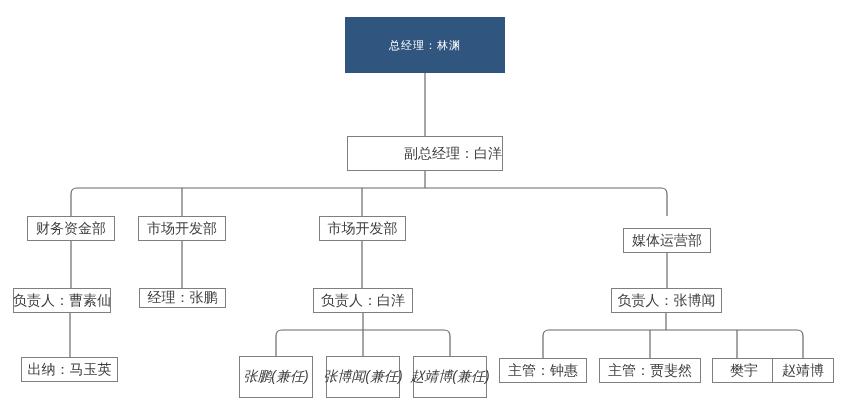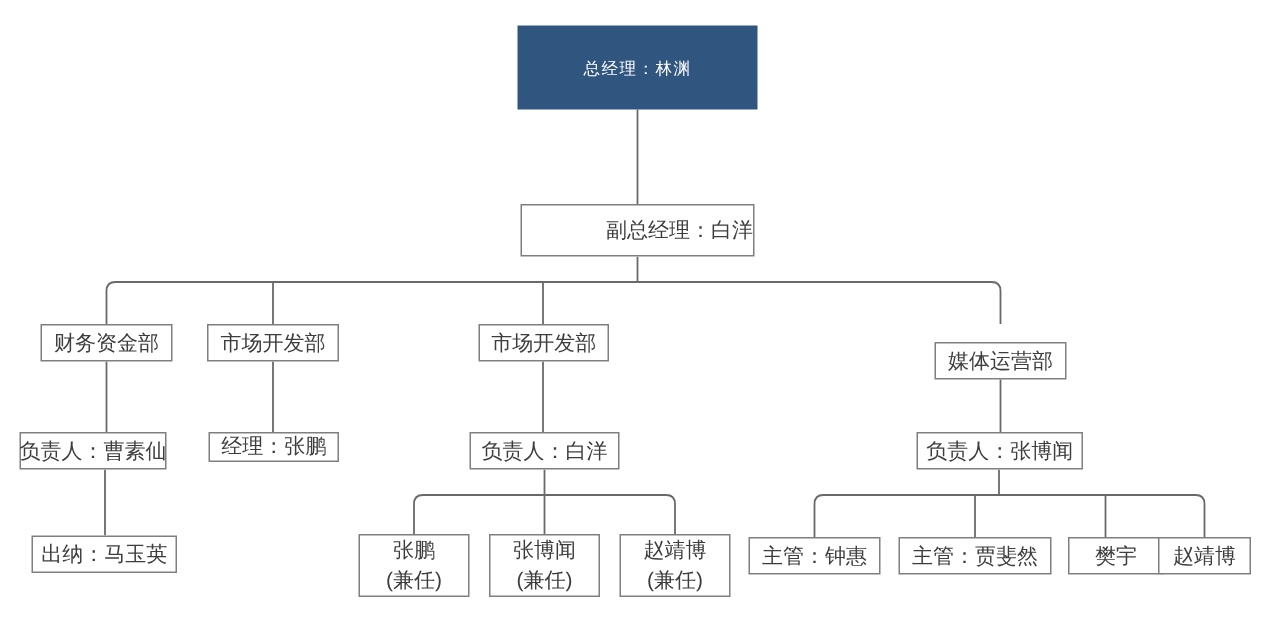--- a/index.html
+++ b/index.html
@@ -47,22 +47,23 @@
     cursor: default;
   }
   .node-root {
     background: var(--root-bg);
     color: var(--root-text);
     border: none;
     font-size: 11px;
     letter-spacing: 1px;
   }
   .node-two-line {
-    flex-direction: column;
+    flex-direction: row;
     line-height: 1.4;
+    font-style: italic;
   }
 </style>
 </head>
 <body>
 
 <div class="canvas">
 
   <svg class="connectors" width="844" height="418" viewBox="0 0 844 418">
 
     <path class="conn" d="M425 73 V136"></path>

